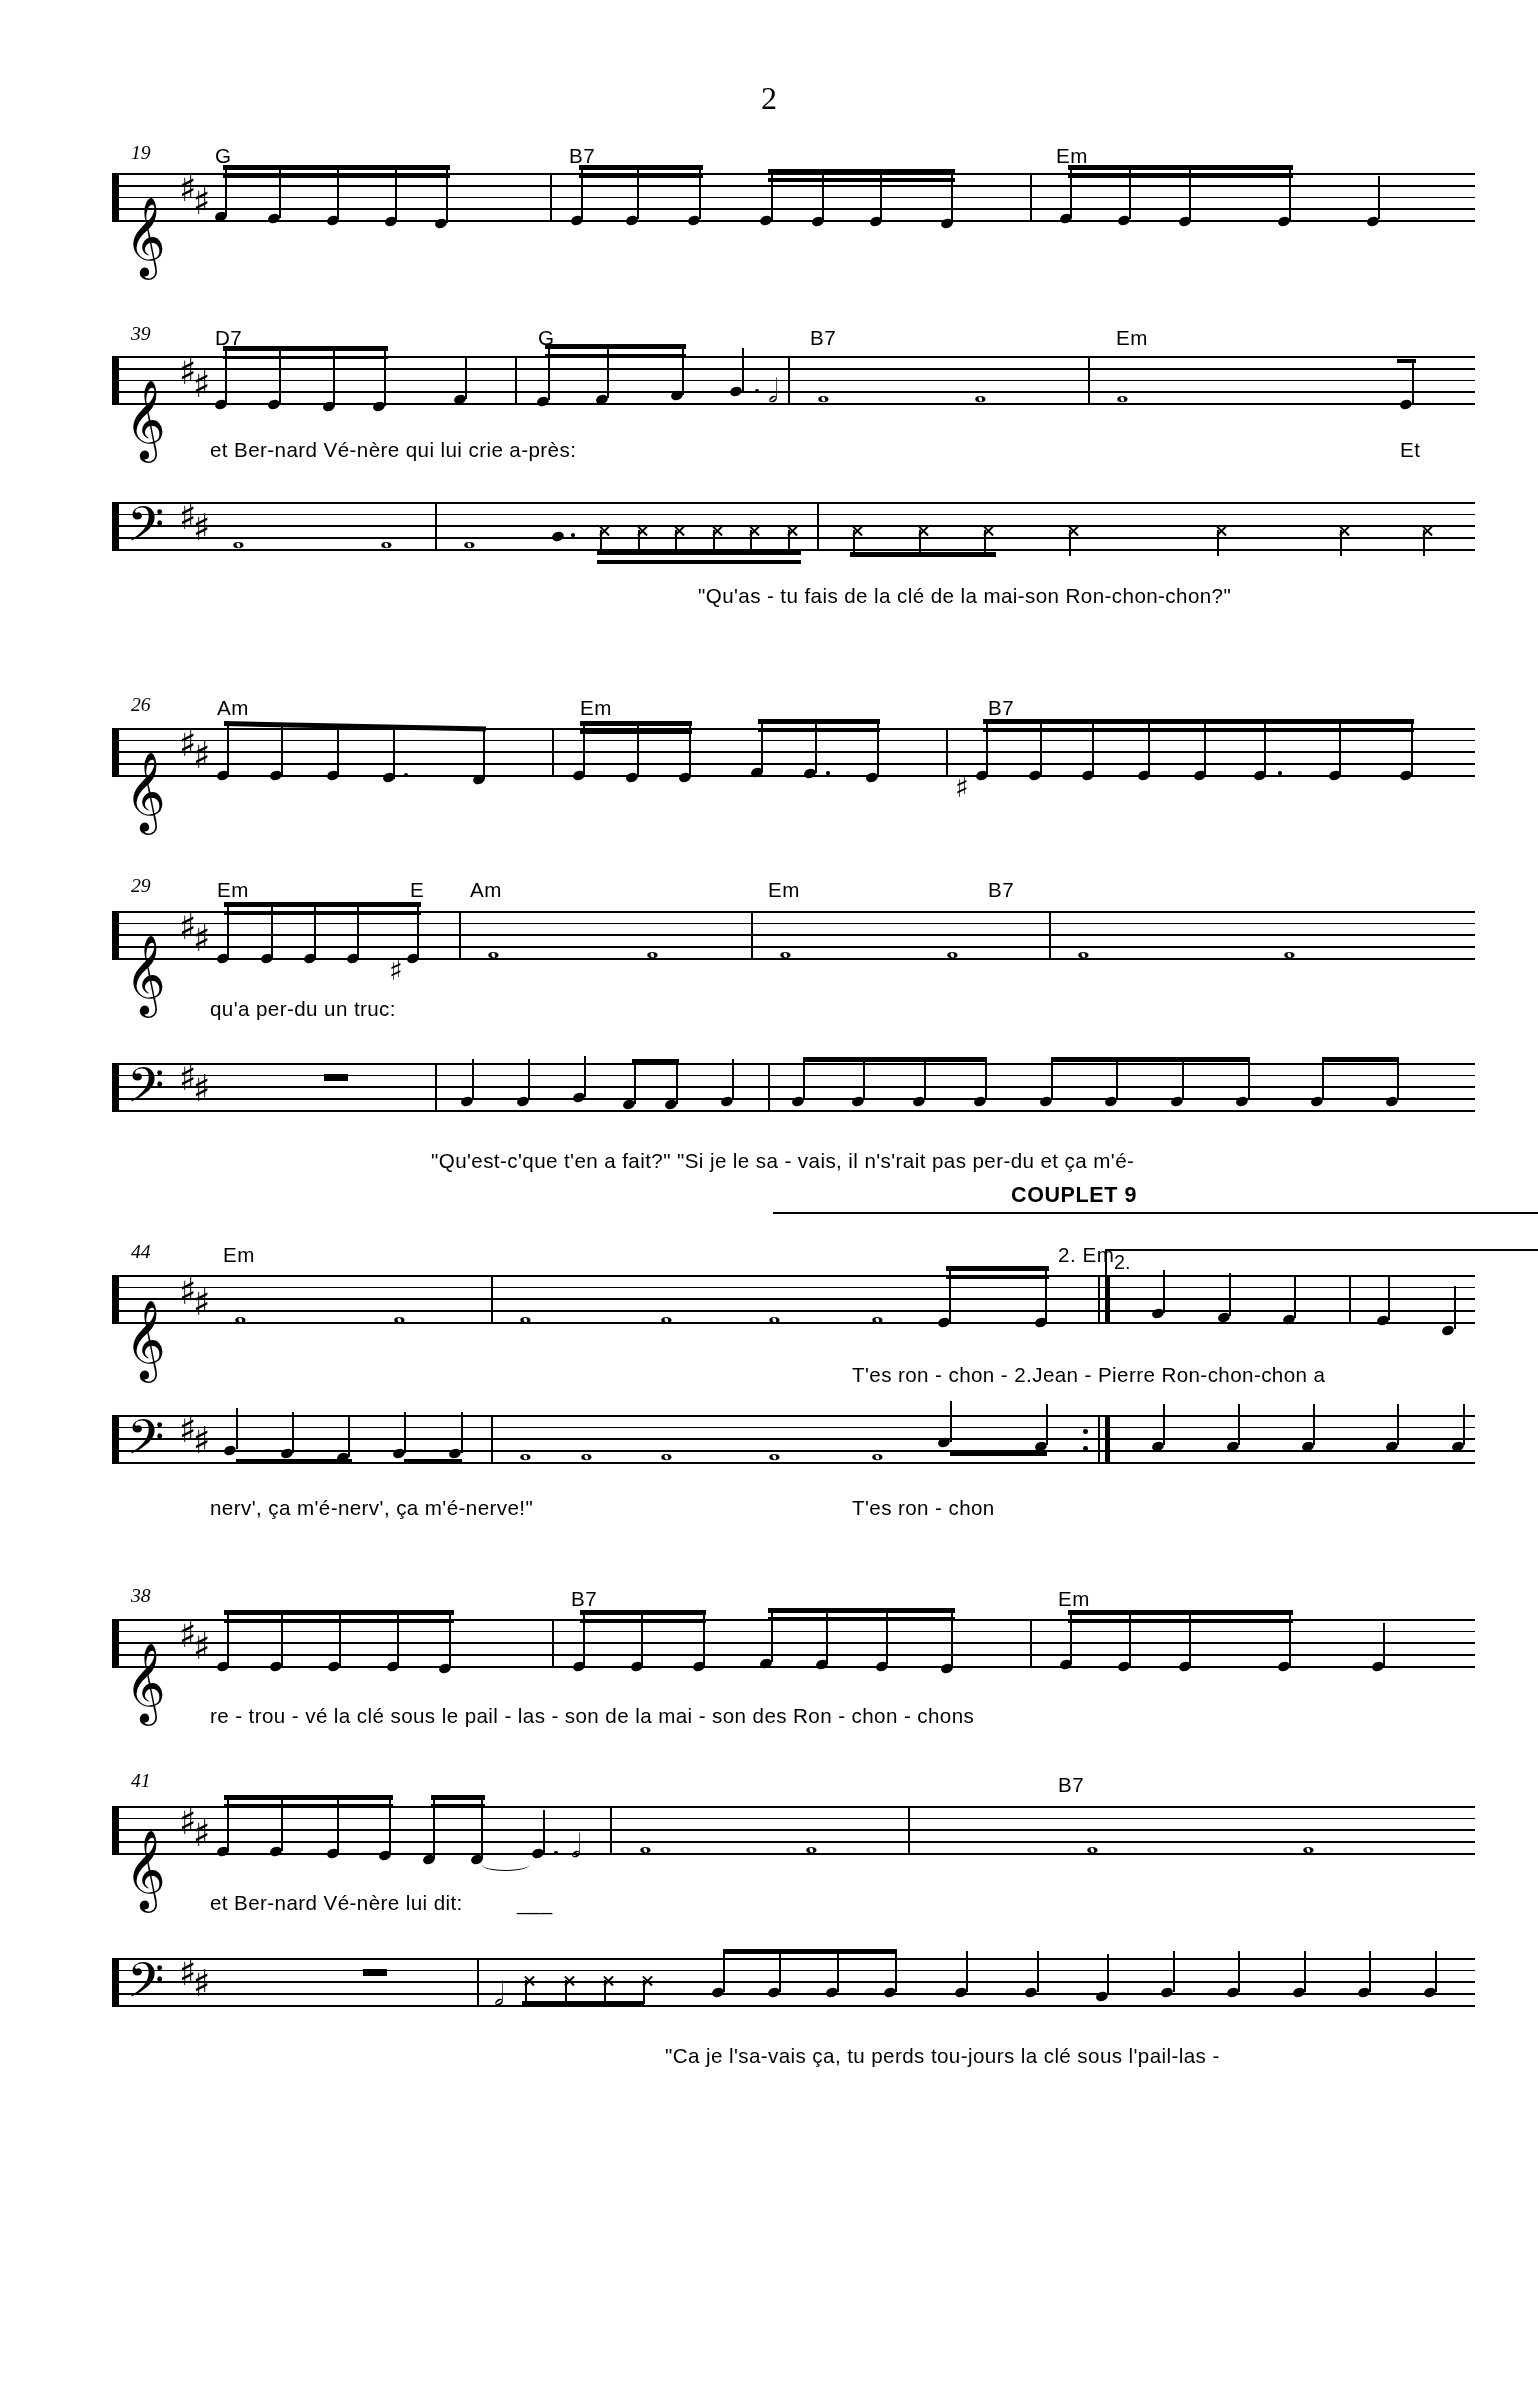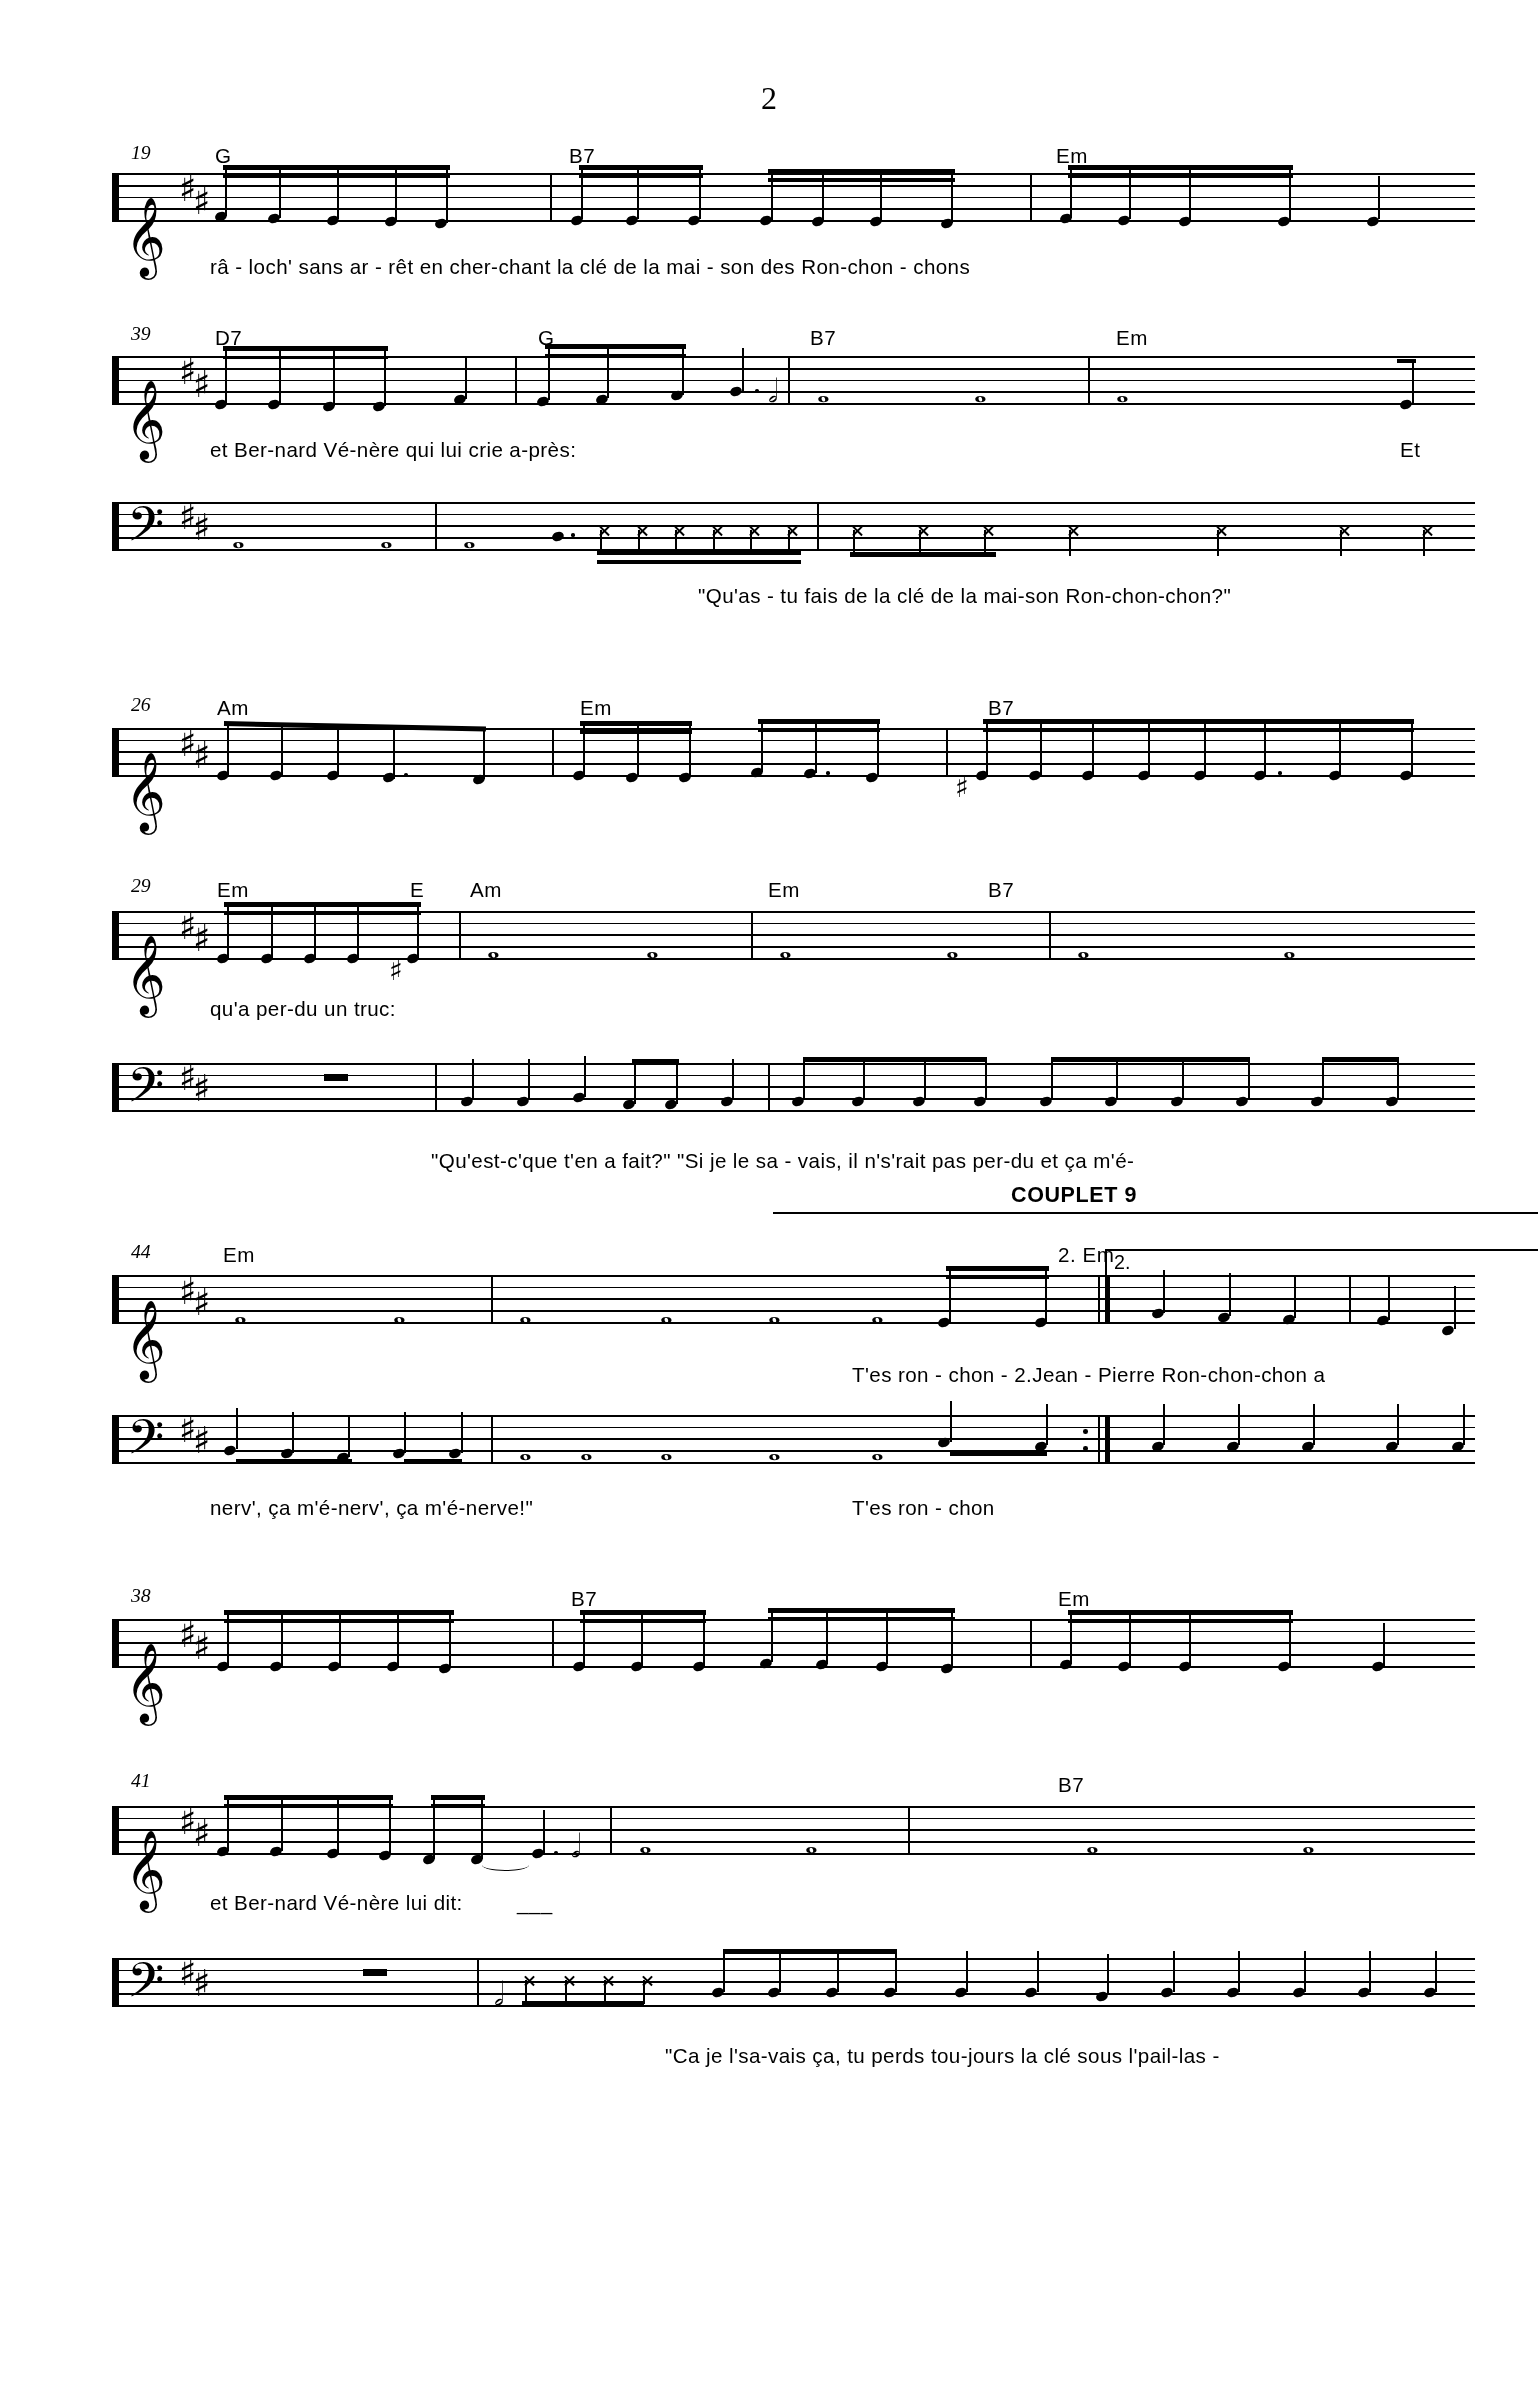--- a/index.html
+++ b/index.html
@@ -292,21 +292,20 @@
     <div class="stem" style="left:1017px;top:17px;height:52px;"></div>
     <div class="stem" style="left:1077px;top:17px;height:54px;"></div>
     <div class="stem" style="left:1177px;top:17px;height:54px;"></div>
     <div class="nh" style="left:948px;top:64px;"></div>
     <div class="nh" style="left:1006px;top:66px;"></div>
     <div class="nh" style="left:1067px;top:67px;"></div>
     <div class="nh" style="left:1166px;top:67px;"></div>
     <div class="nh" style="left:1255px;top:67px;"></div>
     <div class="stem" style="left:1266px;top:26px;height:43px;"></div>
 
-    <div class="lyrics" style="left:98px;top:105px;">râ - loch' sans ar - rêt      en cher-chant  la  clé  de  la  mai - son  des  Ron-chon - chons</div>
   </div>
 
   <div class="system" style="top:333px;height:309px;">
     <div class="meas-num" style="left:19px;top:-11.2px;">39</div>
     <div class="chord" style="left:103px;top:-7.5px;">D7</div>
     <div class="chord" style="left:426px;top:-7.5px;">G</div>
     <div class="chord" style="left:698px;top:-7.5px;">B7</div>
     <div class="chord" style="left:1004px;top:-7.5px;">Em</div>
 
     <div class="staff" style="top:23.4px;">
@@ -755,20 +754,21 @@
     <div class="stem" style="left:1017px;top:19px;height:54px;"></div>
     <div class="stem" style="left:1077px;top:19px;height:54px;"></div>
     <div class="stem" style="left:1177px;top:19px;height:54px;"></div>
     <div class="nh" style="left:948px;top:67px;"></div>
     <div class="nh" style="left:1006px;top:69px;"></div>
     <div class="nh" style="left:1067px;top:69px;"></div>
     <div class="nh" style="left:1166px;top:69px;"></div>
     <div class="nh" style="left:1260px;top:69px;"></div>
     <div class="stem" style="left:1271px;top:30px;height:43px;"></div>
 
+    <div class="lyrics" style="left:98px;top:111px;">re - trou - vé  la  clé     sous  le  pail - las - son  de   la   mai - son  des  Ron - chon - chons</div>
   </div>
 
   <div class="system" style="top:1780px;height:319px;">
     <div class="meas-num" style="left:19px;top:-11.2px;">41</div>
     <div class="chord" style="left:946px;top:-7.5px;">B7</div>
 
     <div class="staff" style="top:26px;">
       <div class="ln"></div>
         <div class="ln"></div>
         <div class="ln"></div>

